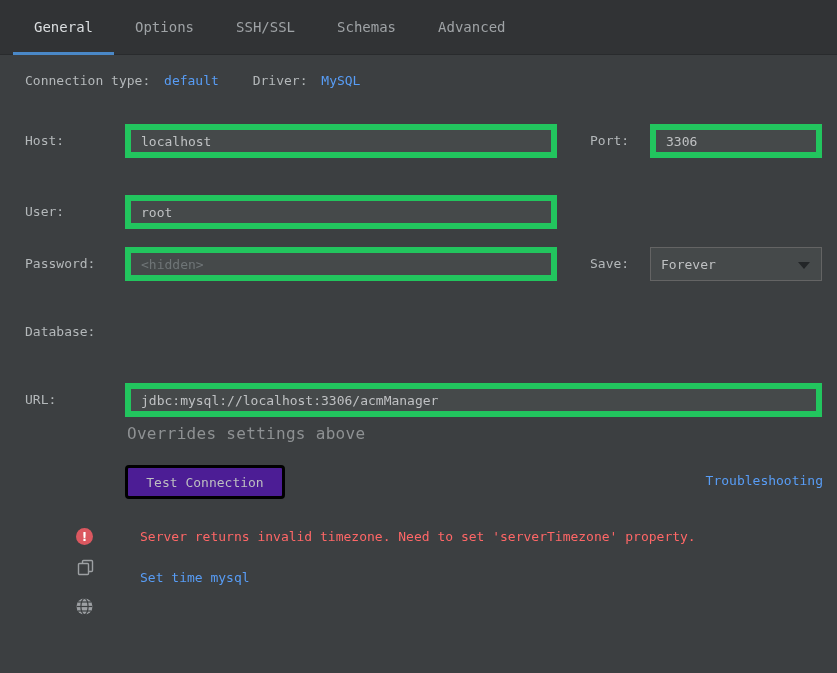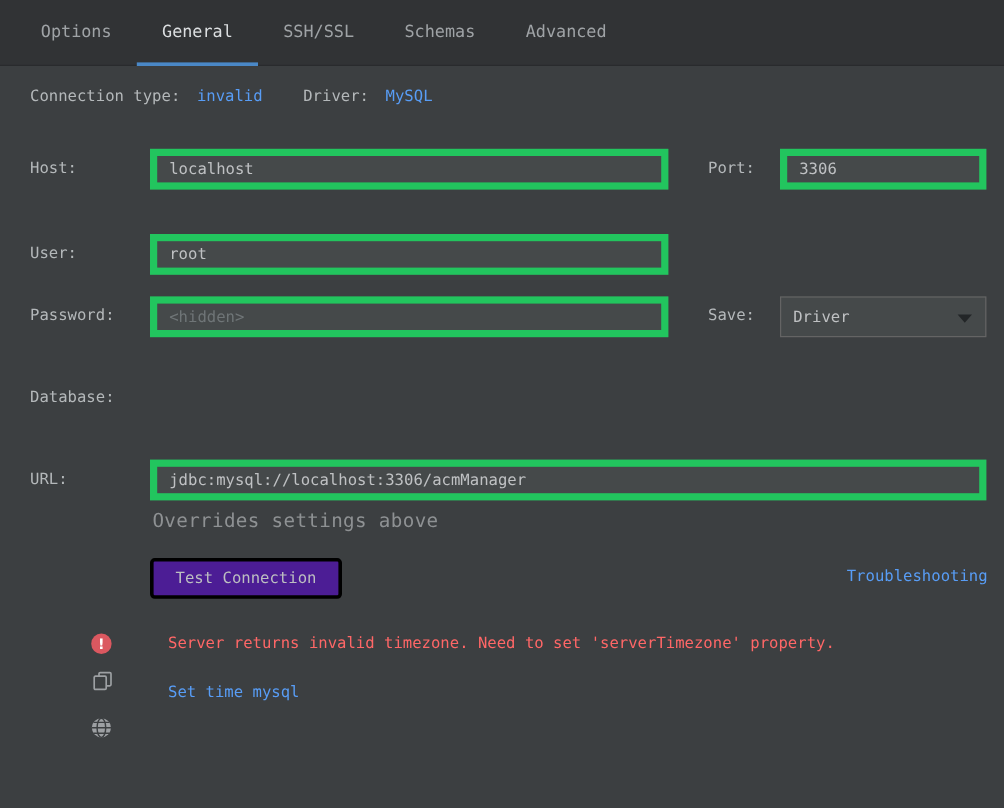--- a/index.html
+++ b/index.html
@@ -72,57 +72,57 @@
   }
 
   .gutter-icon { position:absolute; cursor:pointer; line-height:0; }
 </style>
 </head>
 <body>
 
 <div class="window">
 
   <div class="tabbar">
+    <div class="tab active">
+        <span>General</span>
+      </div>
     <div class="tab">
         <span>Options</span>
-      </div>
-    <div class="tab active">
-        <span>General</span>
       </div>
     <div class="tab">
         <span>SSH/SSL</span>
       </div>
     <div class="tab">
         <span>Schemas</span>
       </div>
     <div class="tab">
         <span>Advanced</span>
       </div>
   </div>
 
   <div class="lbl" style="left:25px; top:73px;">
     <span>Connection type:</span>
-    <span class="link" style="margin-left:6px;">invalid</span>
+    <span class="link" style="margin-left:6px;">default</span>
     <span style="margin-left:26px;">Driver:</span>
     <span class="link" style="margin-left:6px;">MySQL</span>
   </div>
 
   <div class="lbl" style="left:25px; top:133px;">Host:</div>
   <input class="txt" style="left: 125px; top: 124px; width: 432px;" value="localhost">
   <div class="lbl" style="left:590px; top:133px;">Port:</div>
   <input class="txt" style="left: 650px; top: 124px; width: 172px;" value="3306">
 
   <div class="lbl" style="left:25px; top:204px;">User:</div>
   <input class="txt" style="left: 125px; top: 195px; width: 432px;" value="root">
 
   <div class="lbl" style="left:25px; top:256px;">Password:</div>
   <input class="txt" style="left: 125px; top: 247px; width: 432px;" type="text" placeholder="&lt;hidden&gt;">
   <div class="lbl" style="left:590px; top:256px;text-align:right;">Save:</div>
   <div class="combo" style="left:650px; top:247px; width:172px;">
-    <span>Driver</span>
+    <span>Forever</span>
     <span class="arrow"></span>
   </div>
 
   <div class="lbl" style="left:25px; top:324px;">Database:</div>
 
   <div class="lbl" style="left:25px; top:392px;">URL:</div>
   <input class="txt" style="left: 125px; top: 383px; width: 697px;" value="jdbc:mysql://localhost:3306/acmManager">
   <div class="hint" style="left:127px; top:424px;">Overrides settings above</div>
 
   <button class="btn" style="left:125px; top:465px; width:160px;">Test Connection</button>

